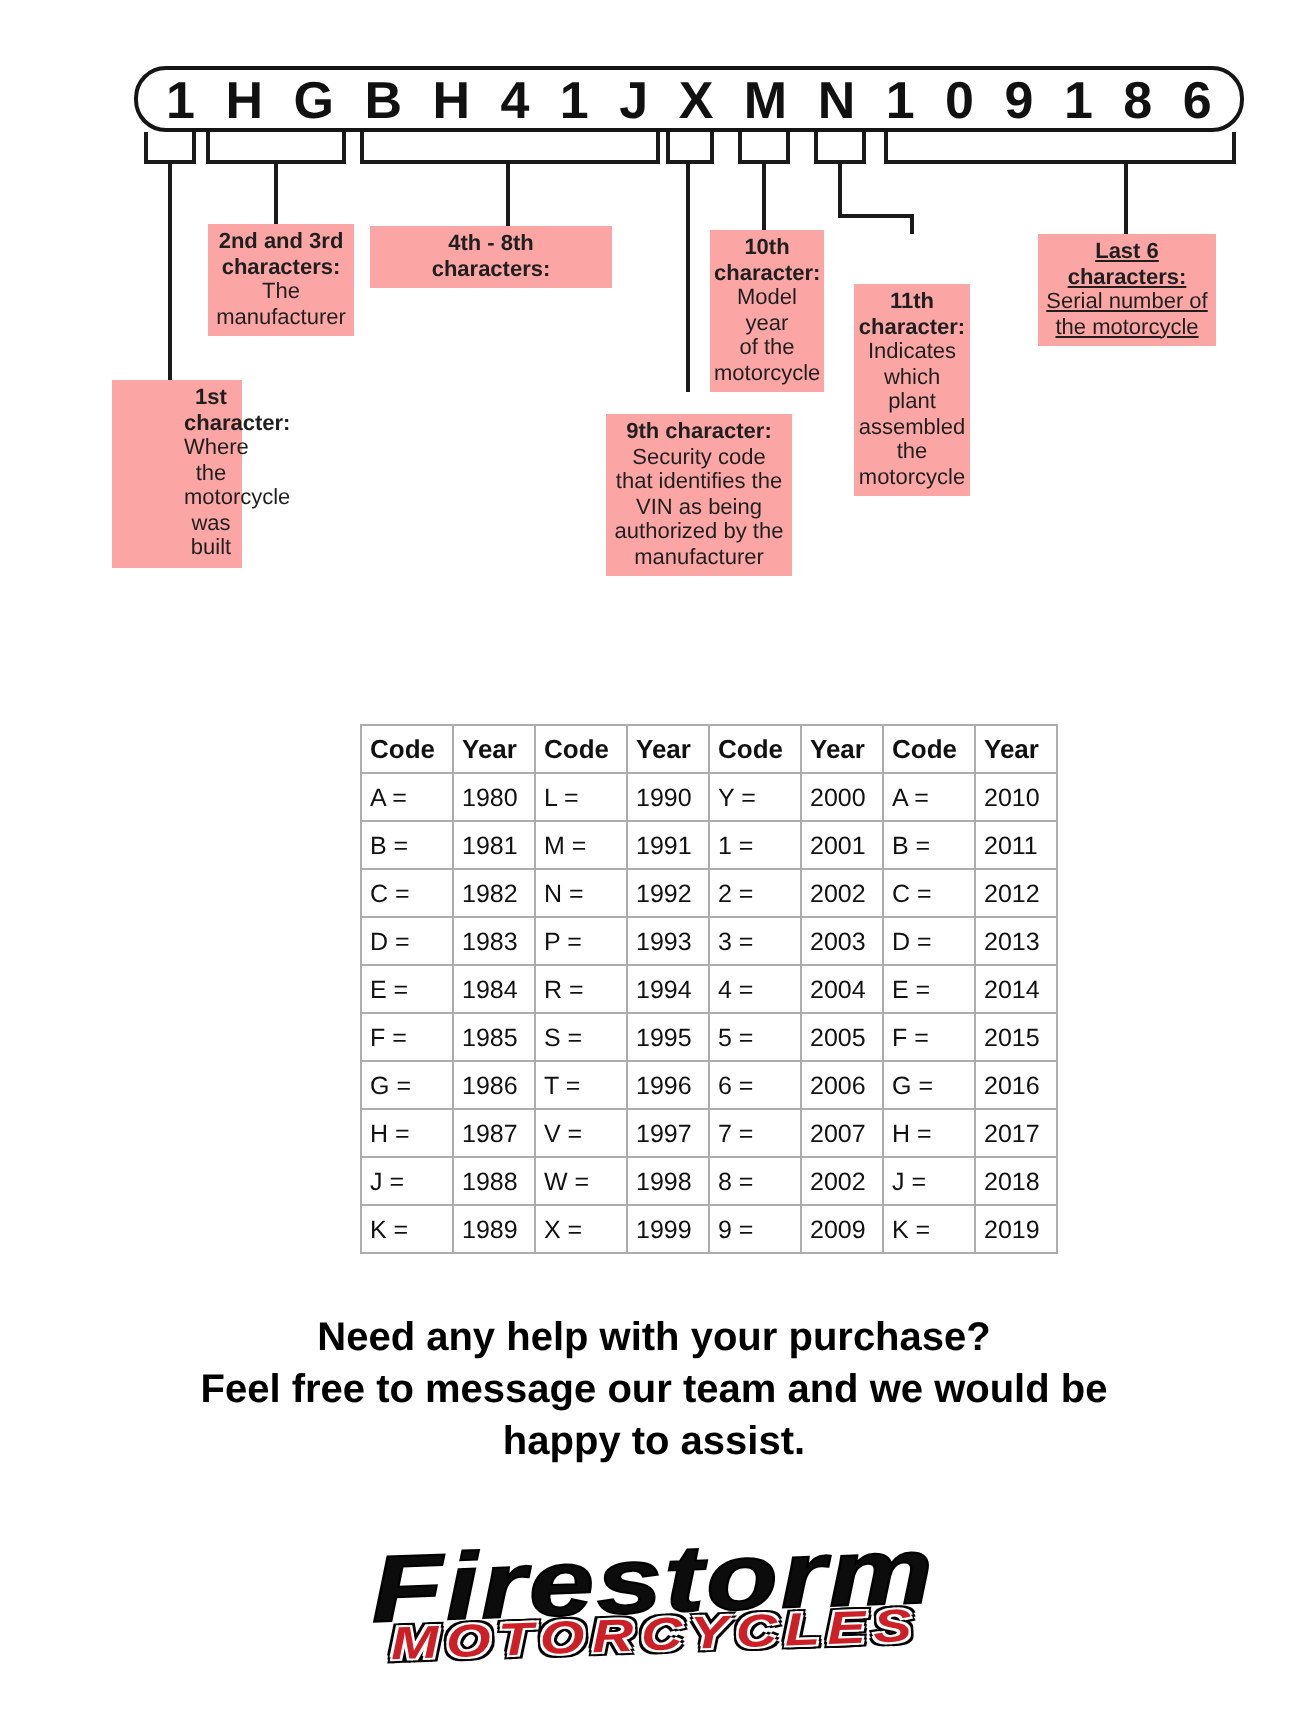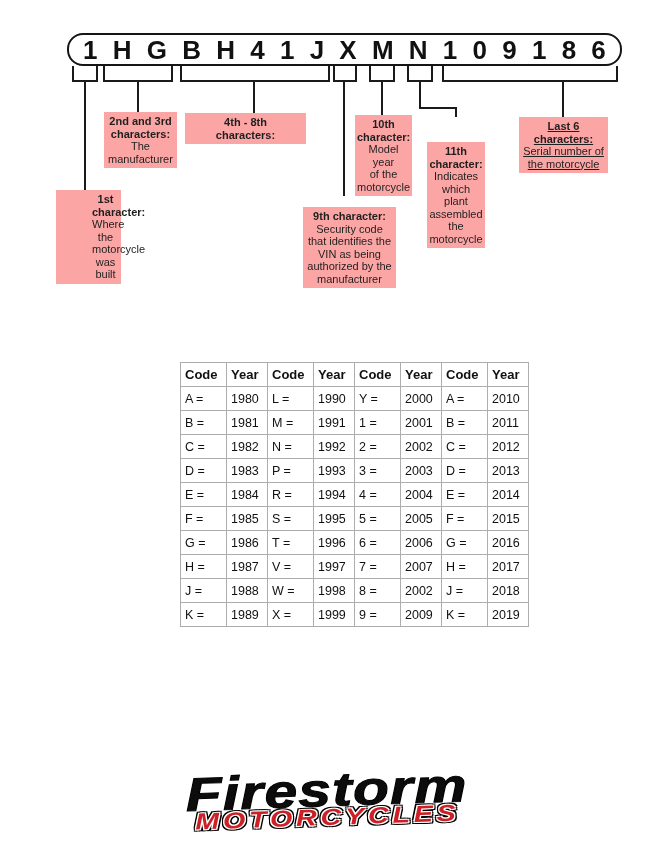--- a/index.html
+++ b/index.html
@@ -358,19 +358,22 @@
           <td>X =</td>
           <td>1999</td>
           <td>9 =</td>
           <td>2009</td>
           <td>K =</td>
           <td>2019</td>
         </tr>
       </tbody>
   </table>
 
+  <div class="help-text">Need any help with your purchase?
+Feel free to message our team and we would be
+happy to assist.</div>
 
   <div class="logo">
     <span class="logo-wordmark">Firestorm</span>
     <span class="logo-subtext">MOTORCYCLES</span>
   </div>
 
 </div>
 
 </body></html>

